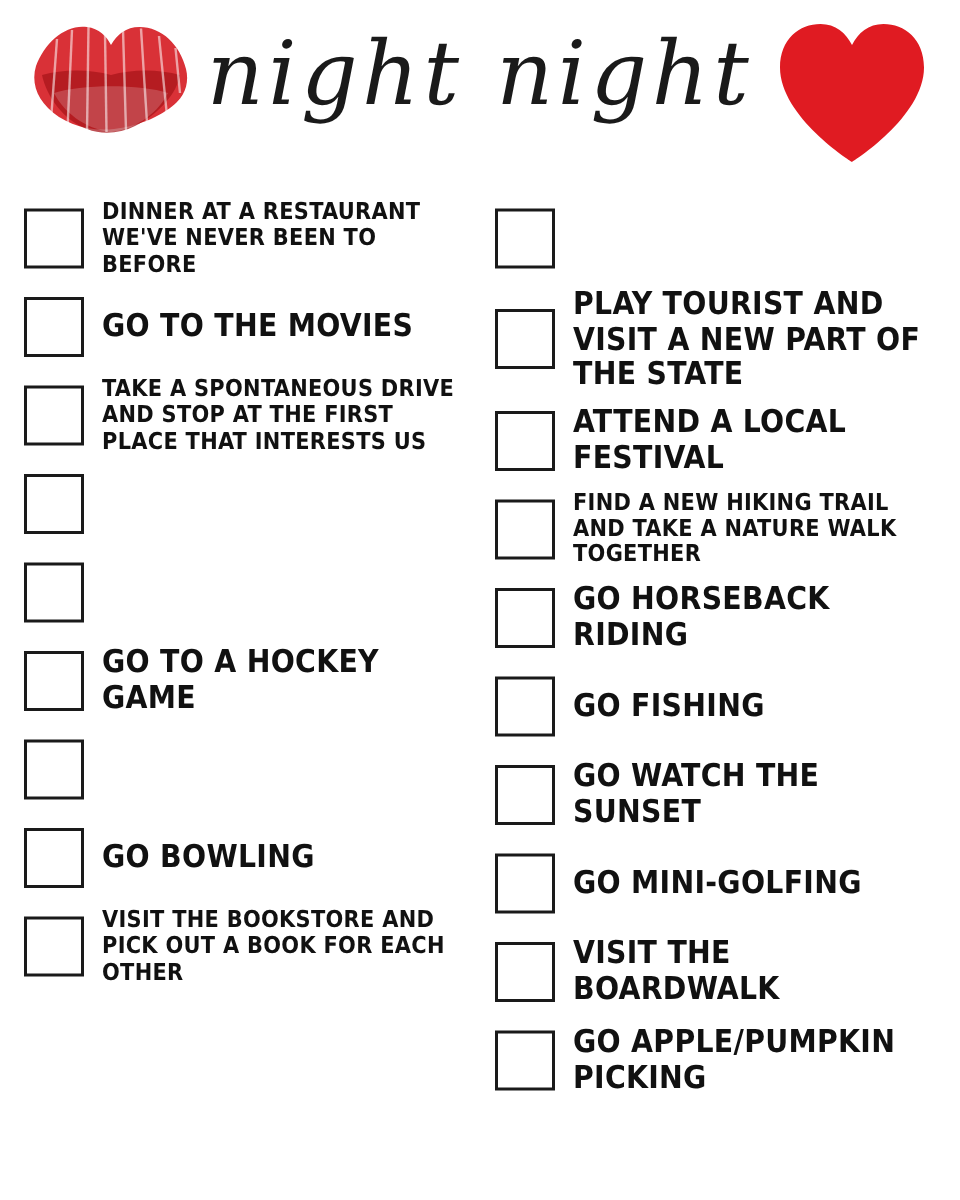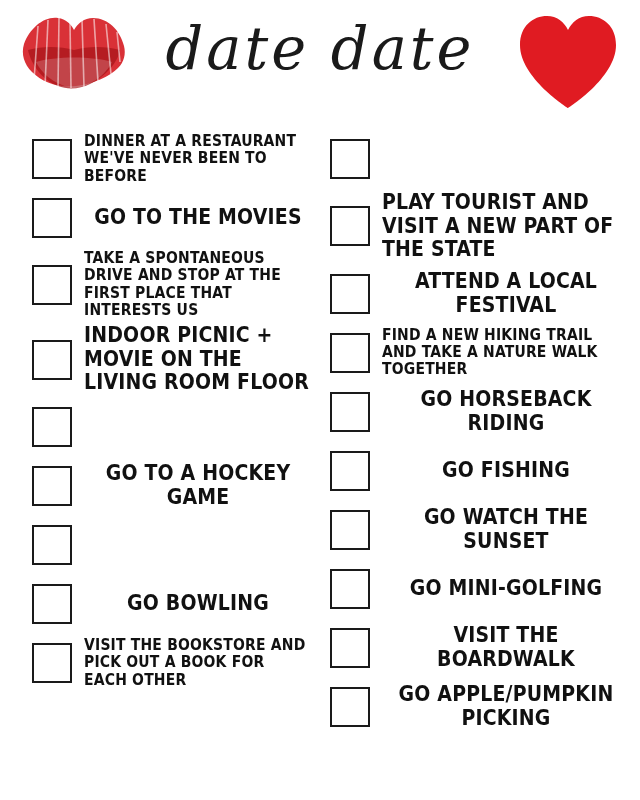--- a/index.html
+++ b/index.html
@@ -58,21 +58,21 @@
     position: absolute;
     top: 132px;
     left: 0;
     width: 640px;
     display: flex;
     gap: 0px;
   }
   .col {
     width: 320px;
     box-sizing: border-box;
-    padding-left: 32px;
+    padding-left: 16px;
     padding-right: 8px;
   }
   .col-right {
     padding-left: 10px;
     padding-right: 10px;
   }
 
   .item {
     display: flex;
     align-items: center;
@@ -95,21 +95,20 @@
     letter-spacing: 0.2px;
     line-height: 1.12;
     text-transform: uppercase;
     font-stretch: condensed;
   }
   .label.small {
     font-size: 15.5px;
   }
   .label.big {
     font-size: 21px;
-    text-align: center;
   }
   .label.mid {
     font-size: 21px;
   }
 </style>
 </head>
 <body>
 
 <div class="page">
 
@@ -128,21 +127,21 @@
           <path d="M45 12 L44 82" fill="none"></path>
           <path d="M56 16 L57 82" fill="none"></path>
           <path d="M68 14 L70 81" fill="none"></path>
           <path d="M80 13 L84 76" fill="none"></path>
           <path d="M92 18 L97 68" fill="none"></path>
           <path d="M103 26 L106 56" fill="none"></path>
         </g>
       </svg>
     </div>
 
-    <div class="title">date date</div>
+    <div class="title">night night</div>
 
     <div class="heart">
       <svg viewBox="0 0 108 100" width="108" height="100" aria-hidden="true">
         <path d="M54 96 C54 96 6 66 6 33 C6 14 19 4 33 4 C43 4 50 10 54 18 C58 10 65 4 75 4 C89 4 102 14 102 33 C102 66 54 96 54 96 Z" fill="#e01b22"></path>
       </svg>
     </div>
   </div>
 
   <div class="columns">
 
@@ -154,21 +153,20 @@
       <div class="item">
         <div class="checkbox"></div>
         <div class="label big">GO TO THE MOVIES</div>
       </div>
       <div class="item">
         <div class="checkbox"></div>
         <div class="label small">TAKE A SPONTANEOUS DRIVE AND STOP AT THE FIRST PLACE THAT INTERESTS US</div>
       </div>
       <div class="item">
         <div class="checkbox"></div>
-        <div class="label mid">INDOOR PICNIC + MOVIE ON THE LIVING ROOM FLOOR</div>
       </div>
       <div class="item">
         <div class="checkbox"></div>
       </div>
       <div class="item">
         <div class="checkbox"></div>
         <div class="label big">GO TO A HOCKEY GAME</div>
       </div>
       <div class="item">
         <div class="checkbox"></div>

